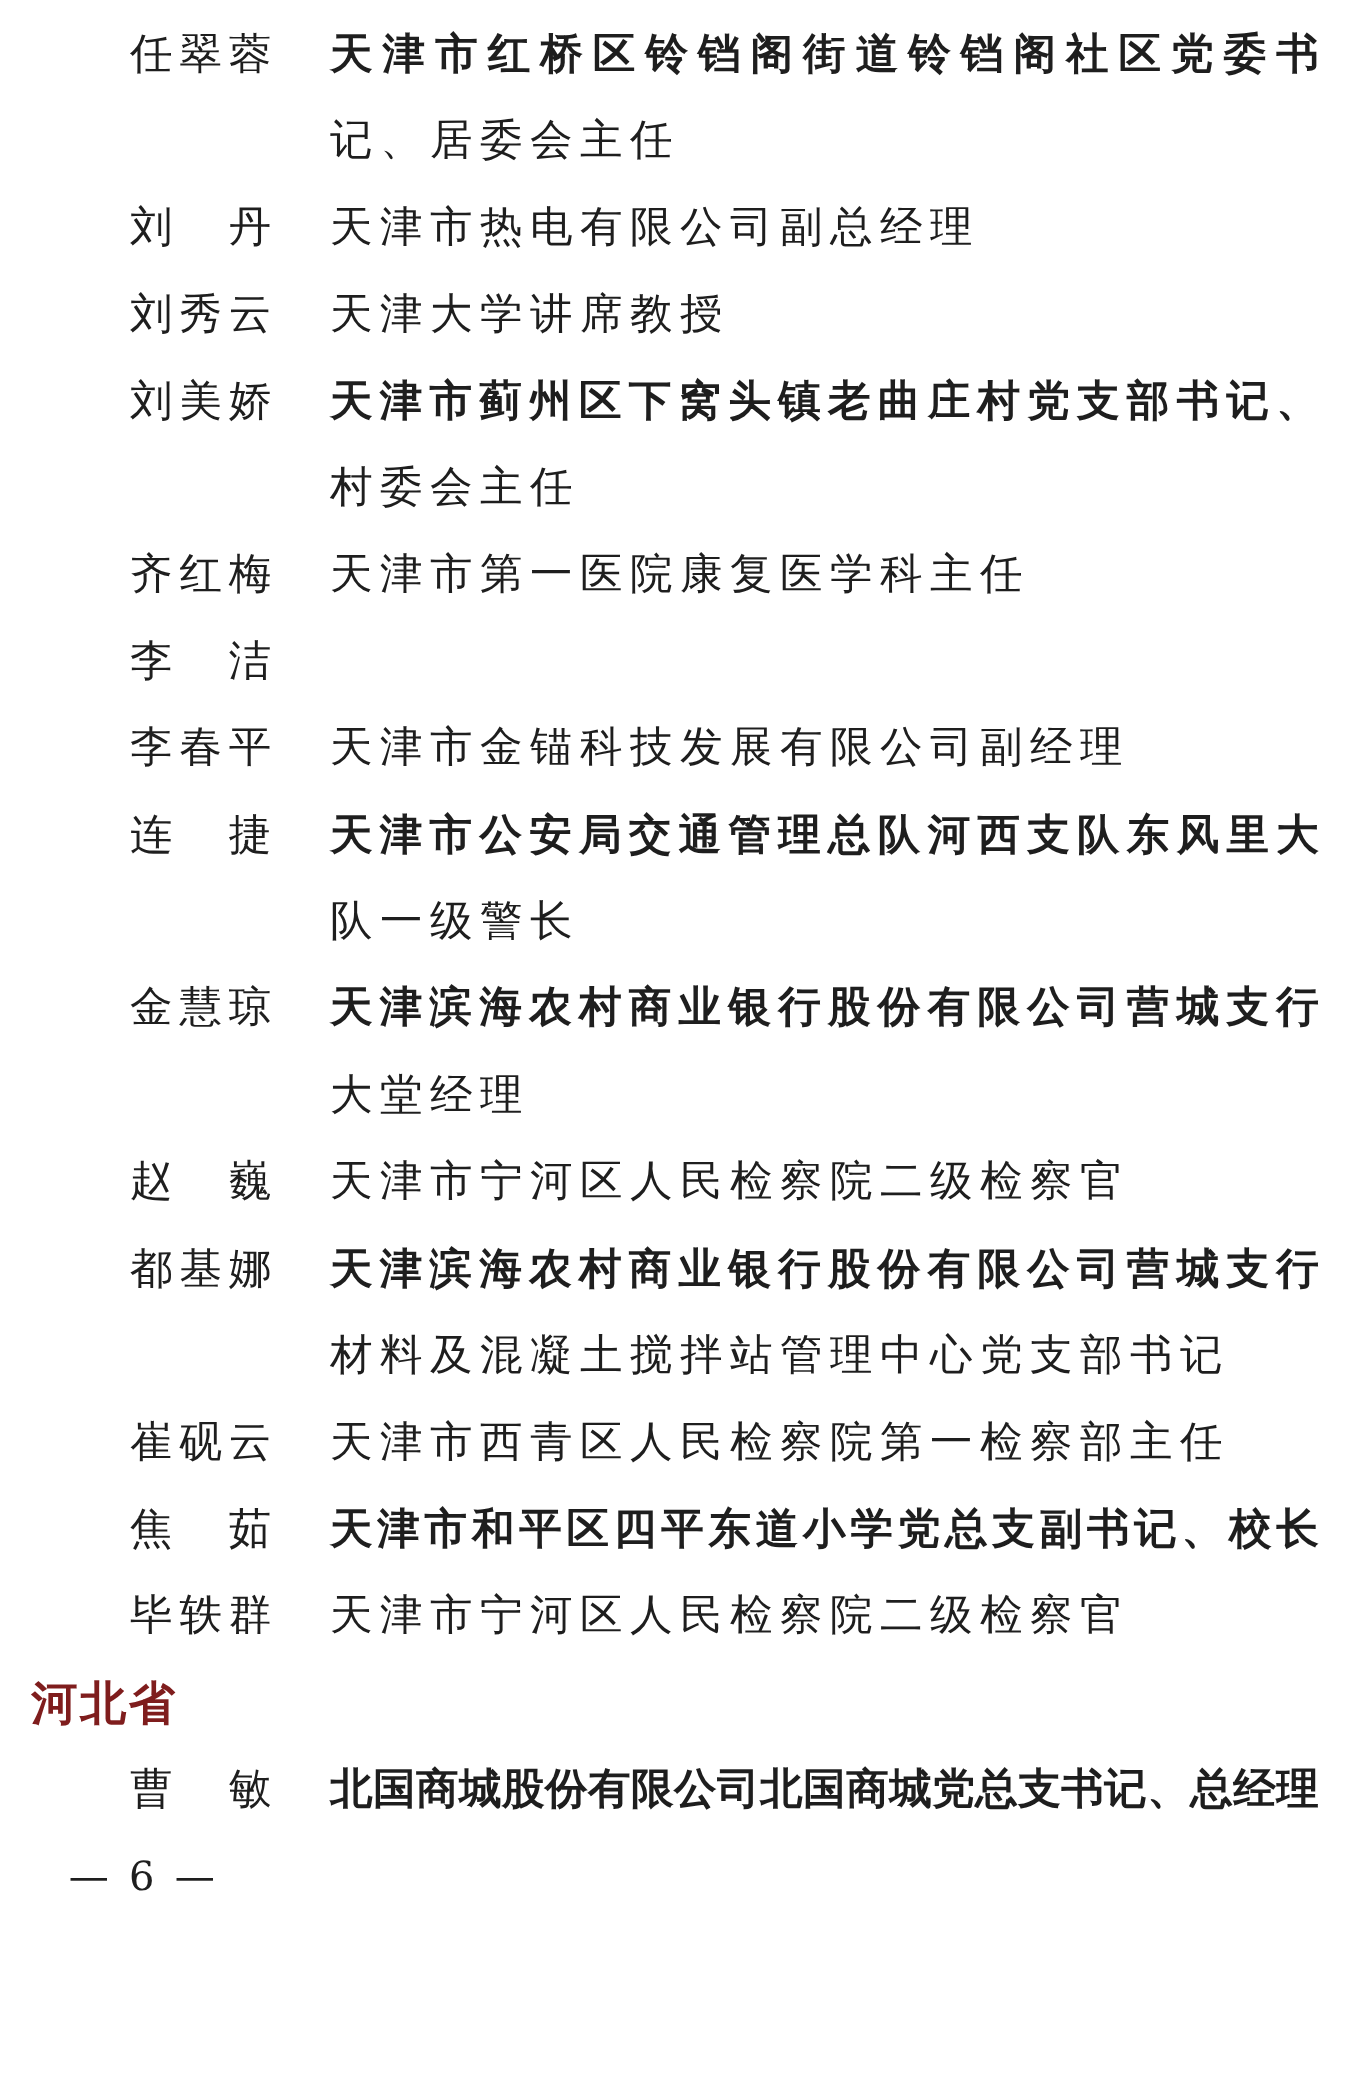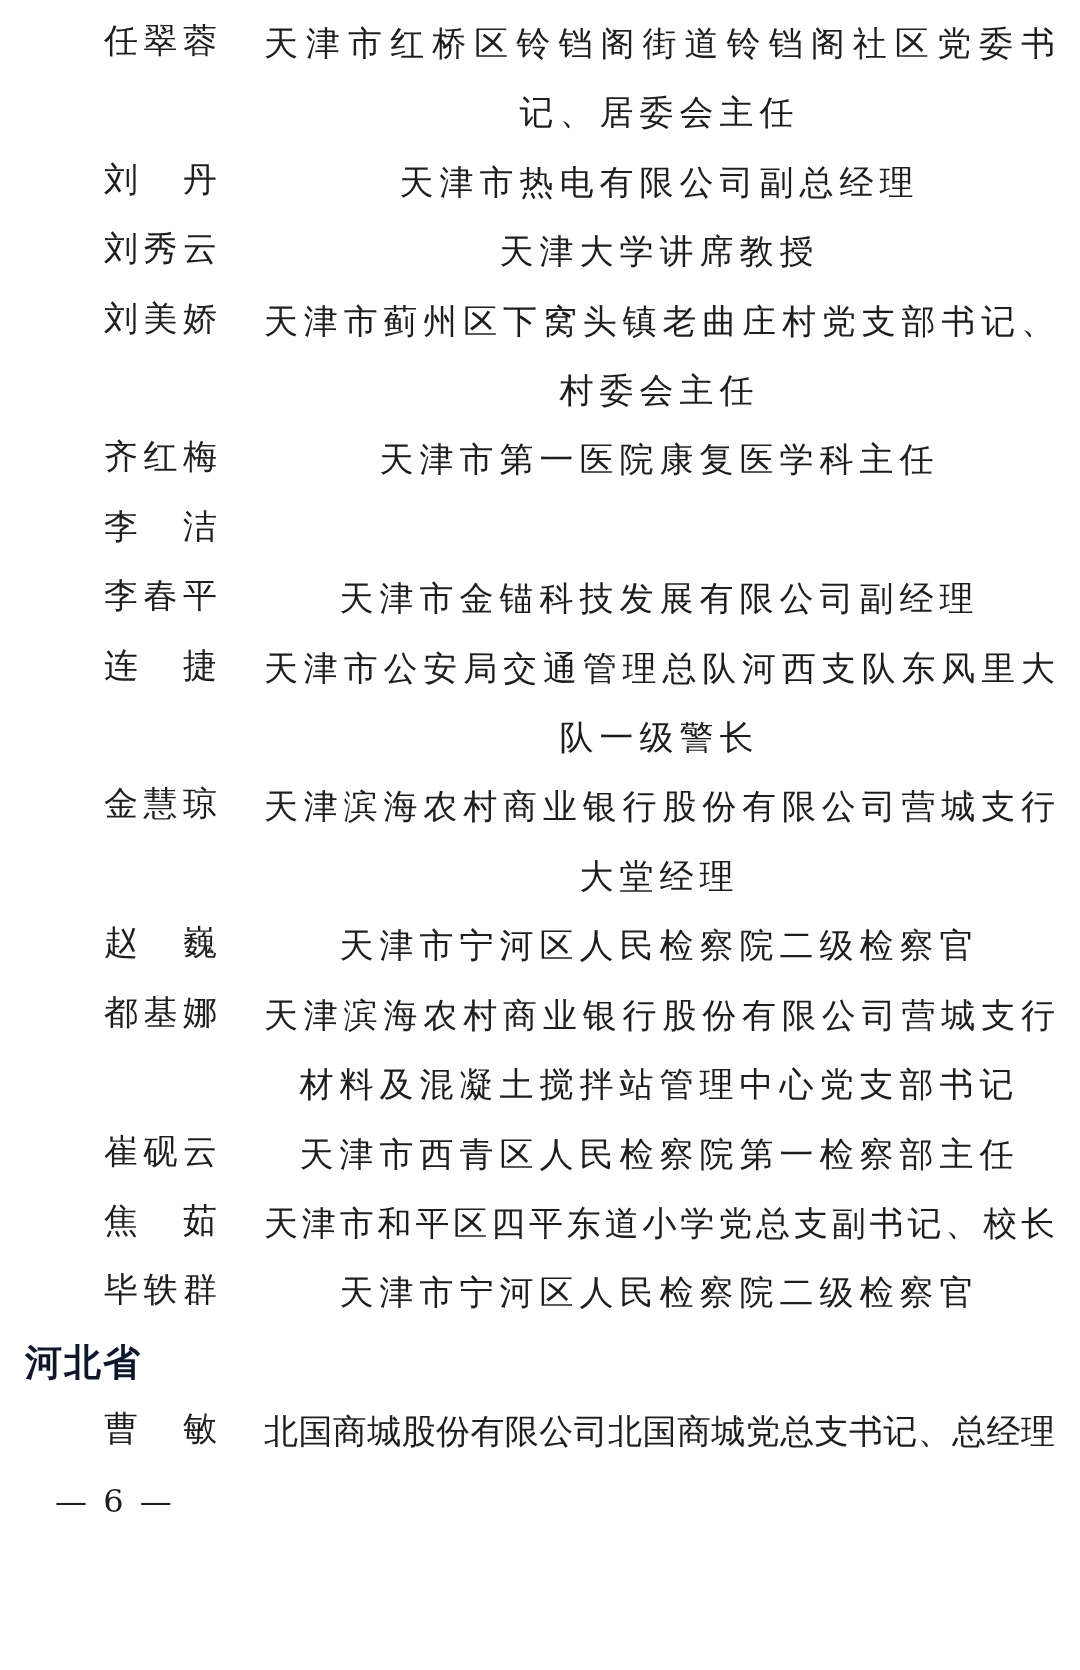--- a/index.html
+++ b/index.html
@@ -22,45 +22,45 @@
   }
   .name-col {
     width: 113px;
     margin-left: 104px;
     flex: 0 0 113px;
     font-size: 34px;
     line-height: 69.4px;
     text-align: justify;
     text-align-last: justify;
     white-space: pre;
-    font-family: Liberation Mono, monospace;
   }
   .desc-col {
     width: 791px;
     flex: 0 0 791px;
     margin-left: 47px;
     font-size: 34px;
     line-height: 69.4px;
   }
   .desc-line.full {
     text-align: justify;
     text-align-last: justify;
+    font-weight: bold;
   }
   .desc-line.short {
-    text-align: center;
+    text-align: left;
     letter-spacing: 6px;
   }
   .section-header {
     font-family: "DejaVu Sans", "Liberation Sans", sans-serif;
     font-weight: bold;
     font-size: 37px;
     line-height: 69.4px;
     margin-left: 25px;
     letter-spacing: 2px;
-    color: #0f172a;
+    color: #7f1d1d;
   }
   .page-footer {
     font-size: 32px;
     line-height: 69.4px;
     margin-left: 55px;
     letter-spacing: 3px;
     color: #1e1e1e;
   }
 </style>
 </head>

